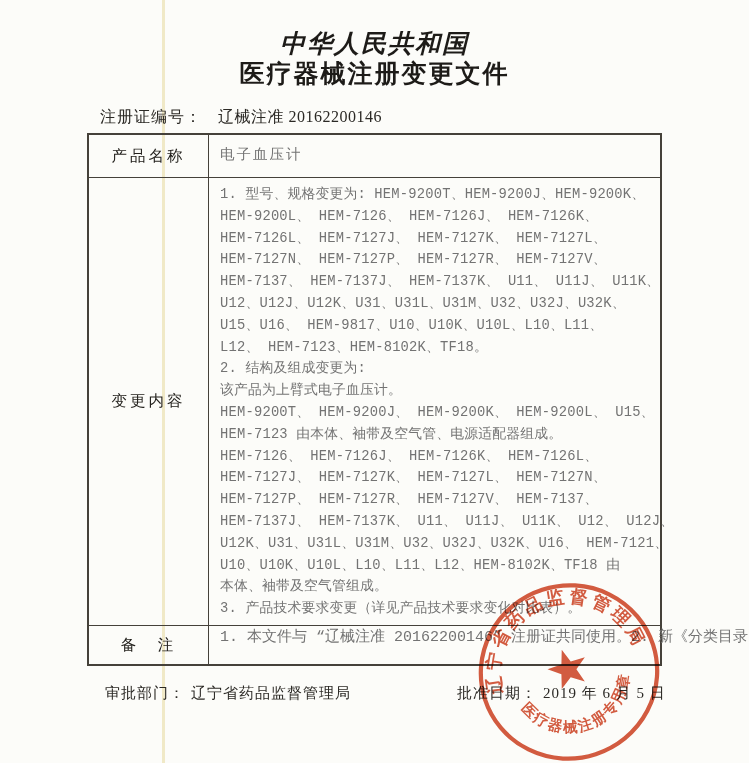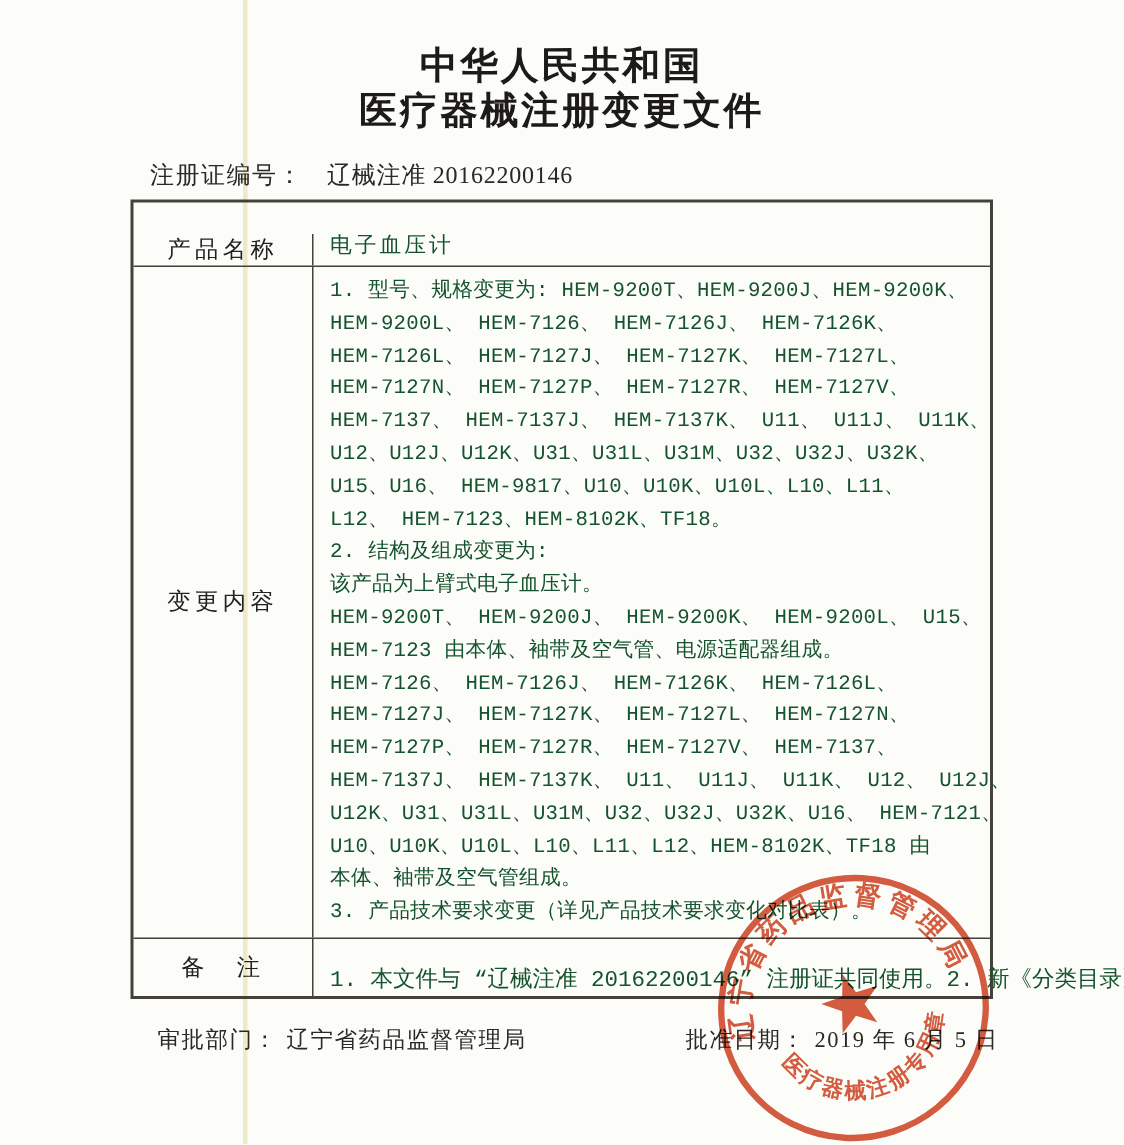--- a/index.html
+++ b/index.html
@@ -10,42 +10,42 @@
     color:#2b2925;
   }
   .fold-line{
     position:absolute;left:162px;top:0;width:3px;height:763px;
     background:rgba(228,213,150,0.5);pointer-events:none;
   }
   .title{
     position:absolute;left:0;width:749px;text-align:center;
     font-weight:bold;font-size:25px;letter-spacing:2px;color:#1d1b18;
   }
-  .title.l1{top:27px;}
+  .title.l1{top:27px;font-style:italic;}
   .title.l2{top:57px;text-align:center;}
   .regno{
     position:absolute;left:100px;top:107px;font-size:16px;letter-spacing:1px;
   }
   .regno .val{margin-left:16px;font-family:Liberation Serif, serif;font-size:16px;letter-spacing:0.5px;}
   .doc-table{
     position:absolute;left:87px;top:133px;width:575px;
     border:2px solid #45413a;box-sizing:border-box;
   }
   .t-row{display:flex;box-sizing:border-box;}
   .t-row + .t-row{border-top:1.6px solid #45413a;}
   .cell-label{
     width:120px;flex:0 0 120px;display:flex;align-items:center;justify-content:center;
     border-right:1.6px solid #45413a;box-sizing:border-box;
     font-size:15.5px;letter-spacing:3px;color:#23211d;
   }
   .cell-content{
-    flex:1;box-sizing:border-box;padding:16px 8px 4px 11px;
-    font-size:14.5px;color:#14532d;
+    flex:1;box-sizing:border-box;padding:0 8px 4px 11px;
+    font-size:14.5px;color:#737373;
   }
-  .row-product{height:42px;align-items:flex-end;}
+  .row-product{height:42px;}
   .row-product .cell-content{display:flex;align-items:center;letter-spacing:2px;}
   .row-change{height:448px;}
   .row-change .cell-content{
     font-family:"Liberation Mono","DejaVu Sans Mono",monospace;
     font-size:13.8px;line-height:21.8px;letter-spacing:0.2px;padding-top:6px;
   }
   .row-remark{height:39px;}
   .row-remark .cell-content{
     font-family:Liberation Mono, monospace;
     font-size:15px;line-height:24px;display:flex;flex-direction:row;justify-content:center;

